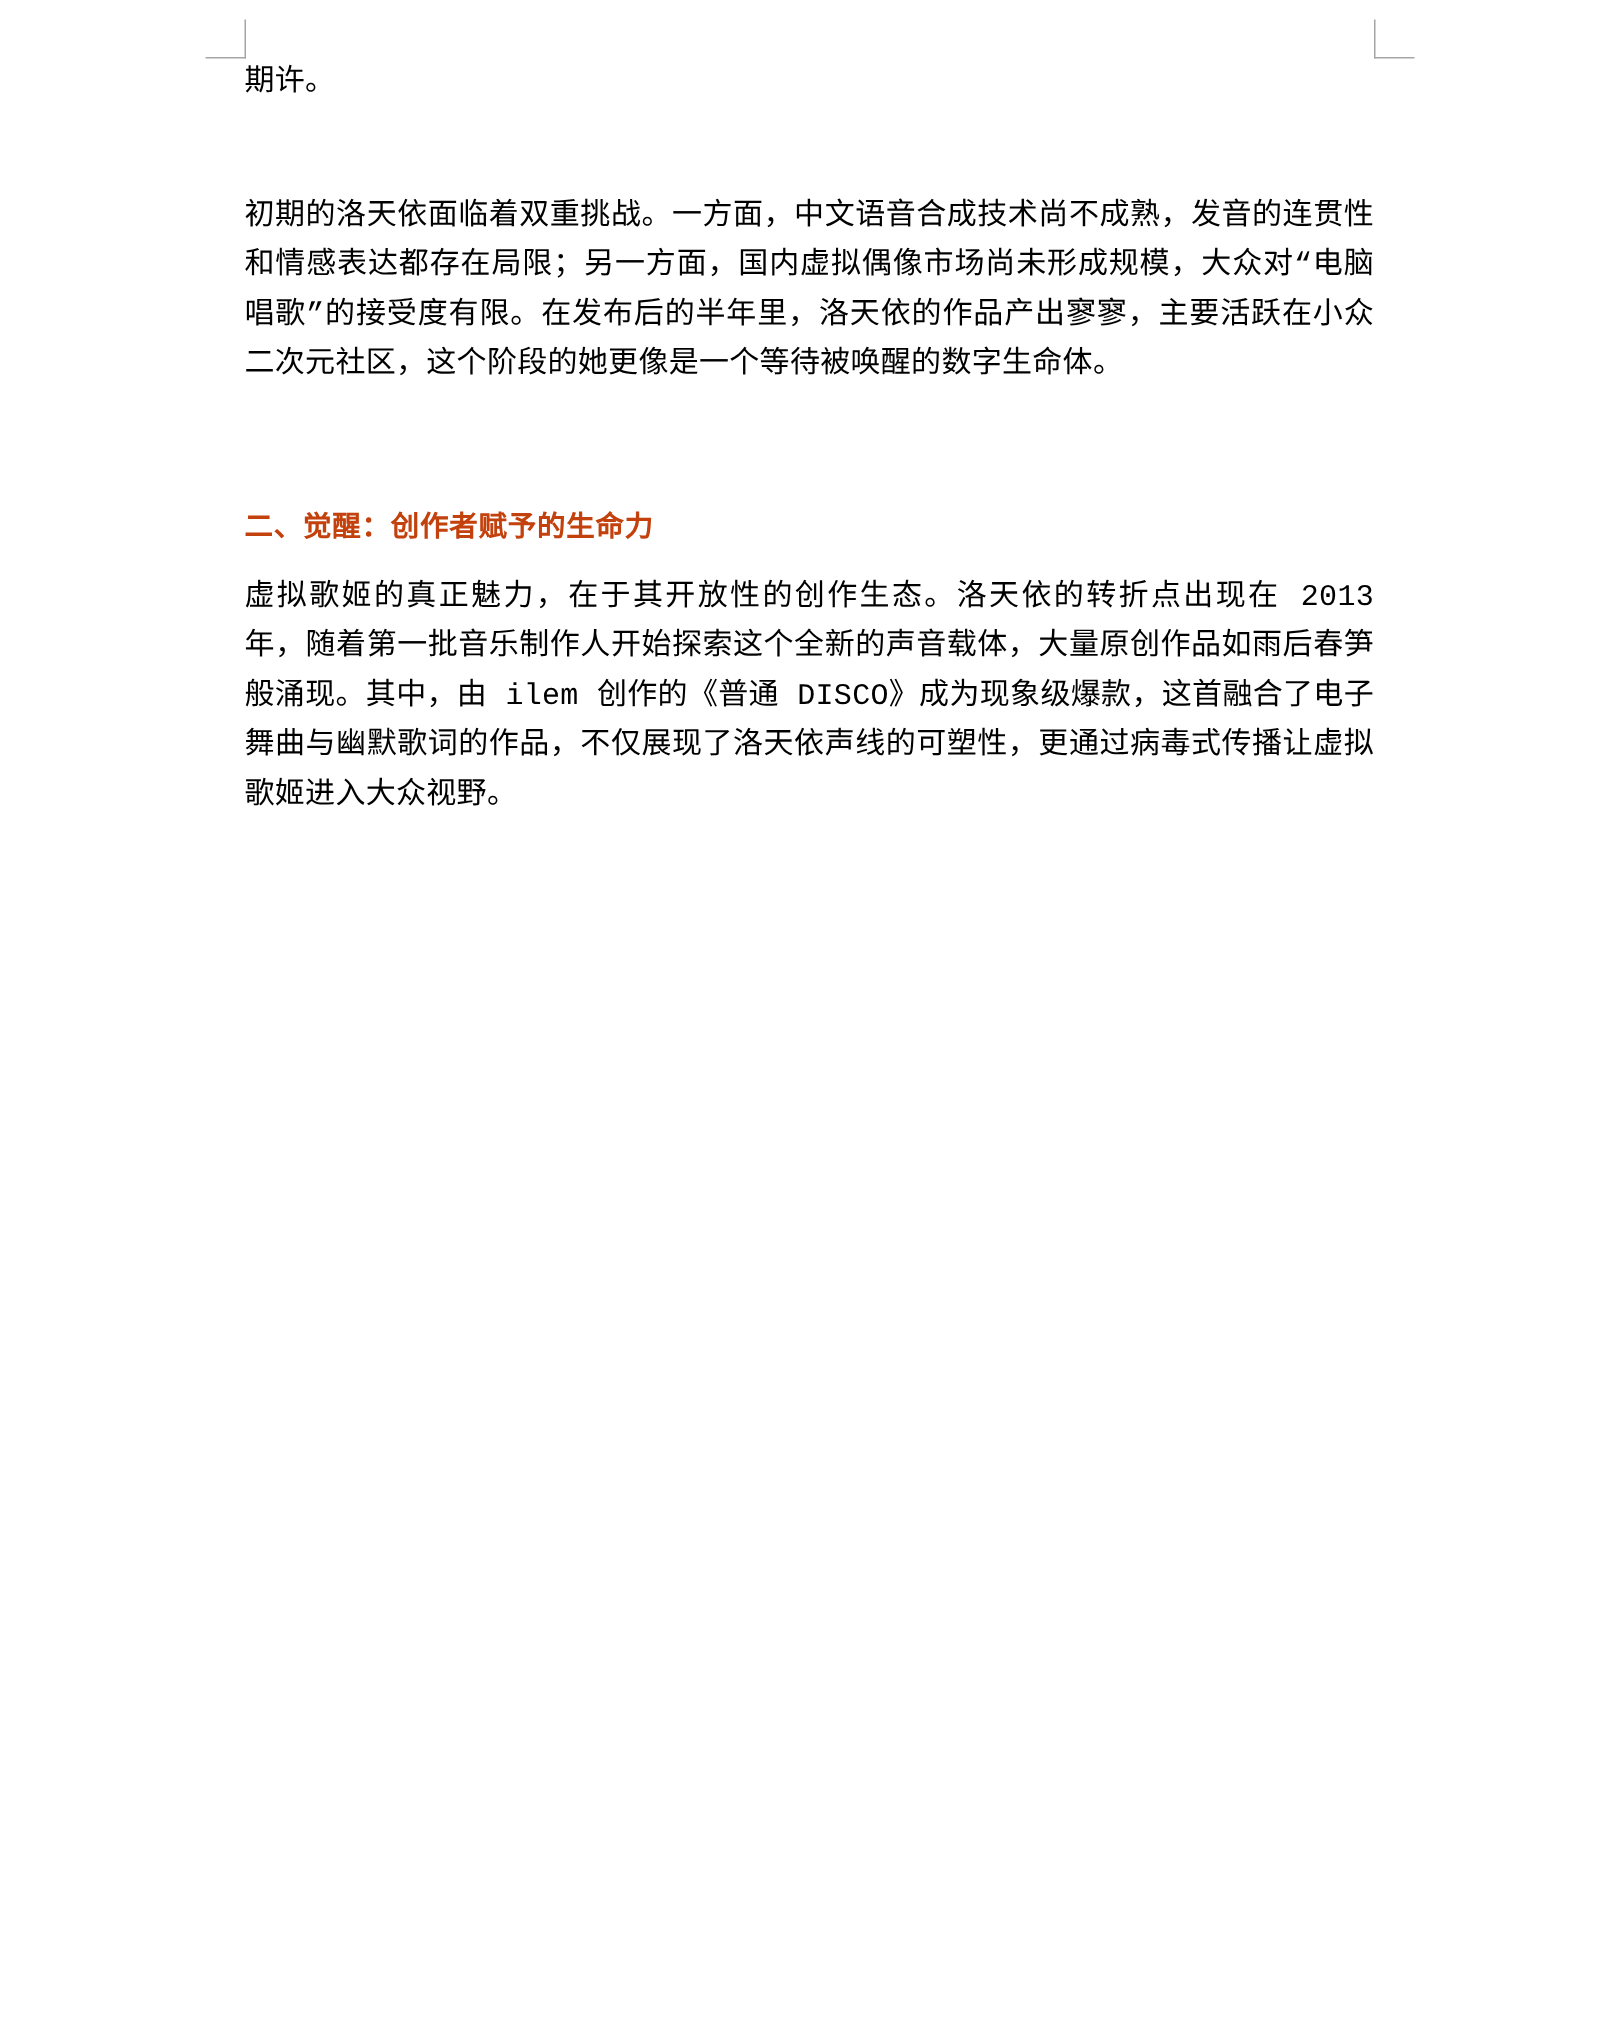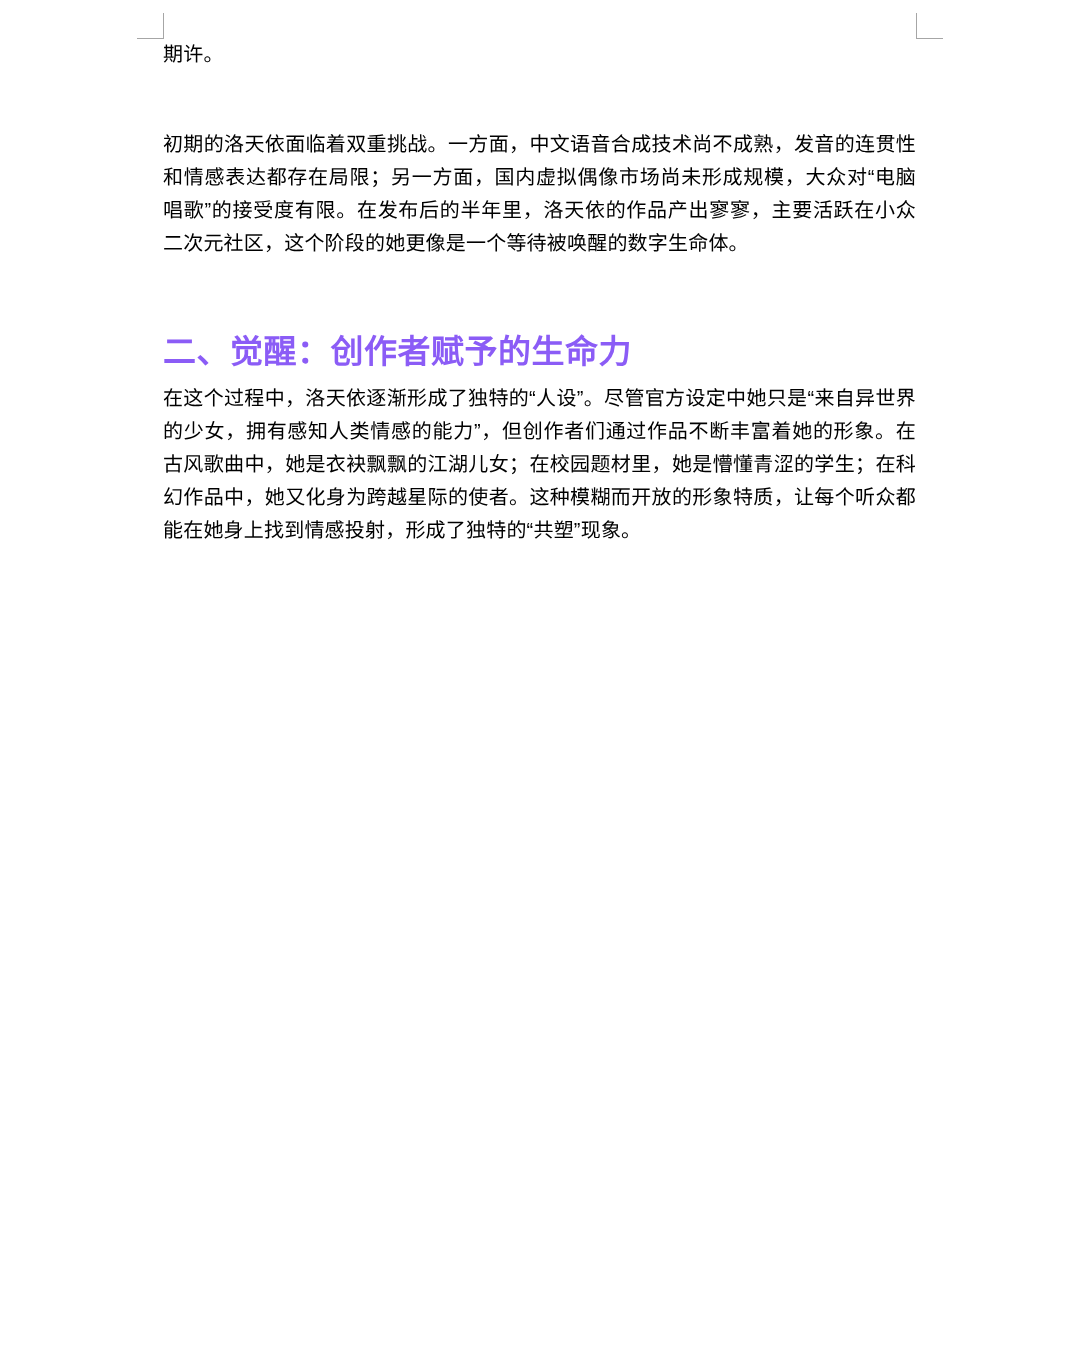--- a/index.html
+++ b/index.html
@@ -31,28 +31,29 @@
   }
   p.fragment {
     margin-bottom: 57px;
     text-align: left;
   }
   p.para-1 {
     margin-bottom: 0;
   }
   h2.section-heading {
     margin: 70px 0 8px 0;
-    font-size: 33px;
+    font-size: 19px;
     line-height: 44px;
     font-weight: 700;
-    color: #8b5cf6;
+    color: #c2410c;
     letter-spacing: 0.5px;
   }
   p.body-para {
     margin-bottom: 33px;
+    font-family: Liberation Mono, monospace;
   }
   p.body-para:last-child {
     margin-bottom: 0;
   }
   
   .crop-mark {
     position: absolute;
     width: 26px;
     height: 25px;
   }
@@ -87,20 +88,20 @@
   <div class="crop-mark bl"></div>
   <div class="crop-mark br"></div>
 
   <div class="content">
     <p class="fragment">期许。</p>
 
     <p class="para-1 body-para">初期的洛天依面临着双重挑战。一方面，中文语音合成技术尚不成熟，发音的连贯性和情感表达都存在局限；另一方面，国内虚拟偶像市场尚未形成规模，大众对“电脑唱歌”的接受度有限。在发布后的半年里，洛天依的作品产出寥寥，主要活跃在小众二次元社区，这个阶段的她更像是一个等待被唤醒的数字生命体。</p>
 
     <h2 class="section-heading">二、觉醒：创作者赋予的生命力</h2>
 
+    <p class="body-para">虚拟歌姬的真正魅力，在于其开放性的创作生态。洛天依的转折点出现在 2013 年，随着第一批音乐制作人开始探索这个全新的声音载体，大量原创作品如雨后春笋般涌现。其中，由 ilem 创作的《普通 DISCO》成为现象级爆款，这首融合了电子舞曲与幽默歌词的作品，不仅展现了洛天依声线的可塑性，更通过病毒式传播让虚拟歌姬进入大众视野。</p>
 
 
 
-    <p class="body-para">在这个过程中，洛天依逐渐形成了独特的“人设”。尽管官方设定中她只是“来自异世界的少女，拥有感知人类情感的能力”，但创作者们通过作品不断丰富着她的形象。在古风歌曲中，她是衣袂飘飘的江湖儿女；在校园题材里，她是懵懂青涩的学生；在科幻作品中，她又化身为跨越星际的使者。这种模糊而开放的形象特质，让每个听众都能在她身上找到情感投射，形成了独特的“共塑”现象。</p>
 
   </div>
 
 </div>
 
 </body></html>

